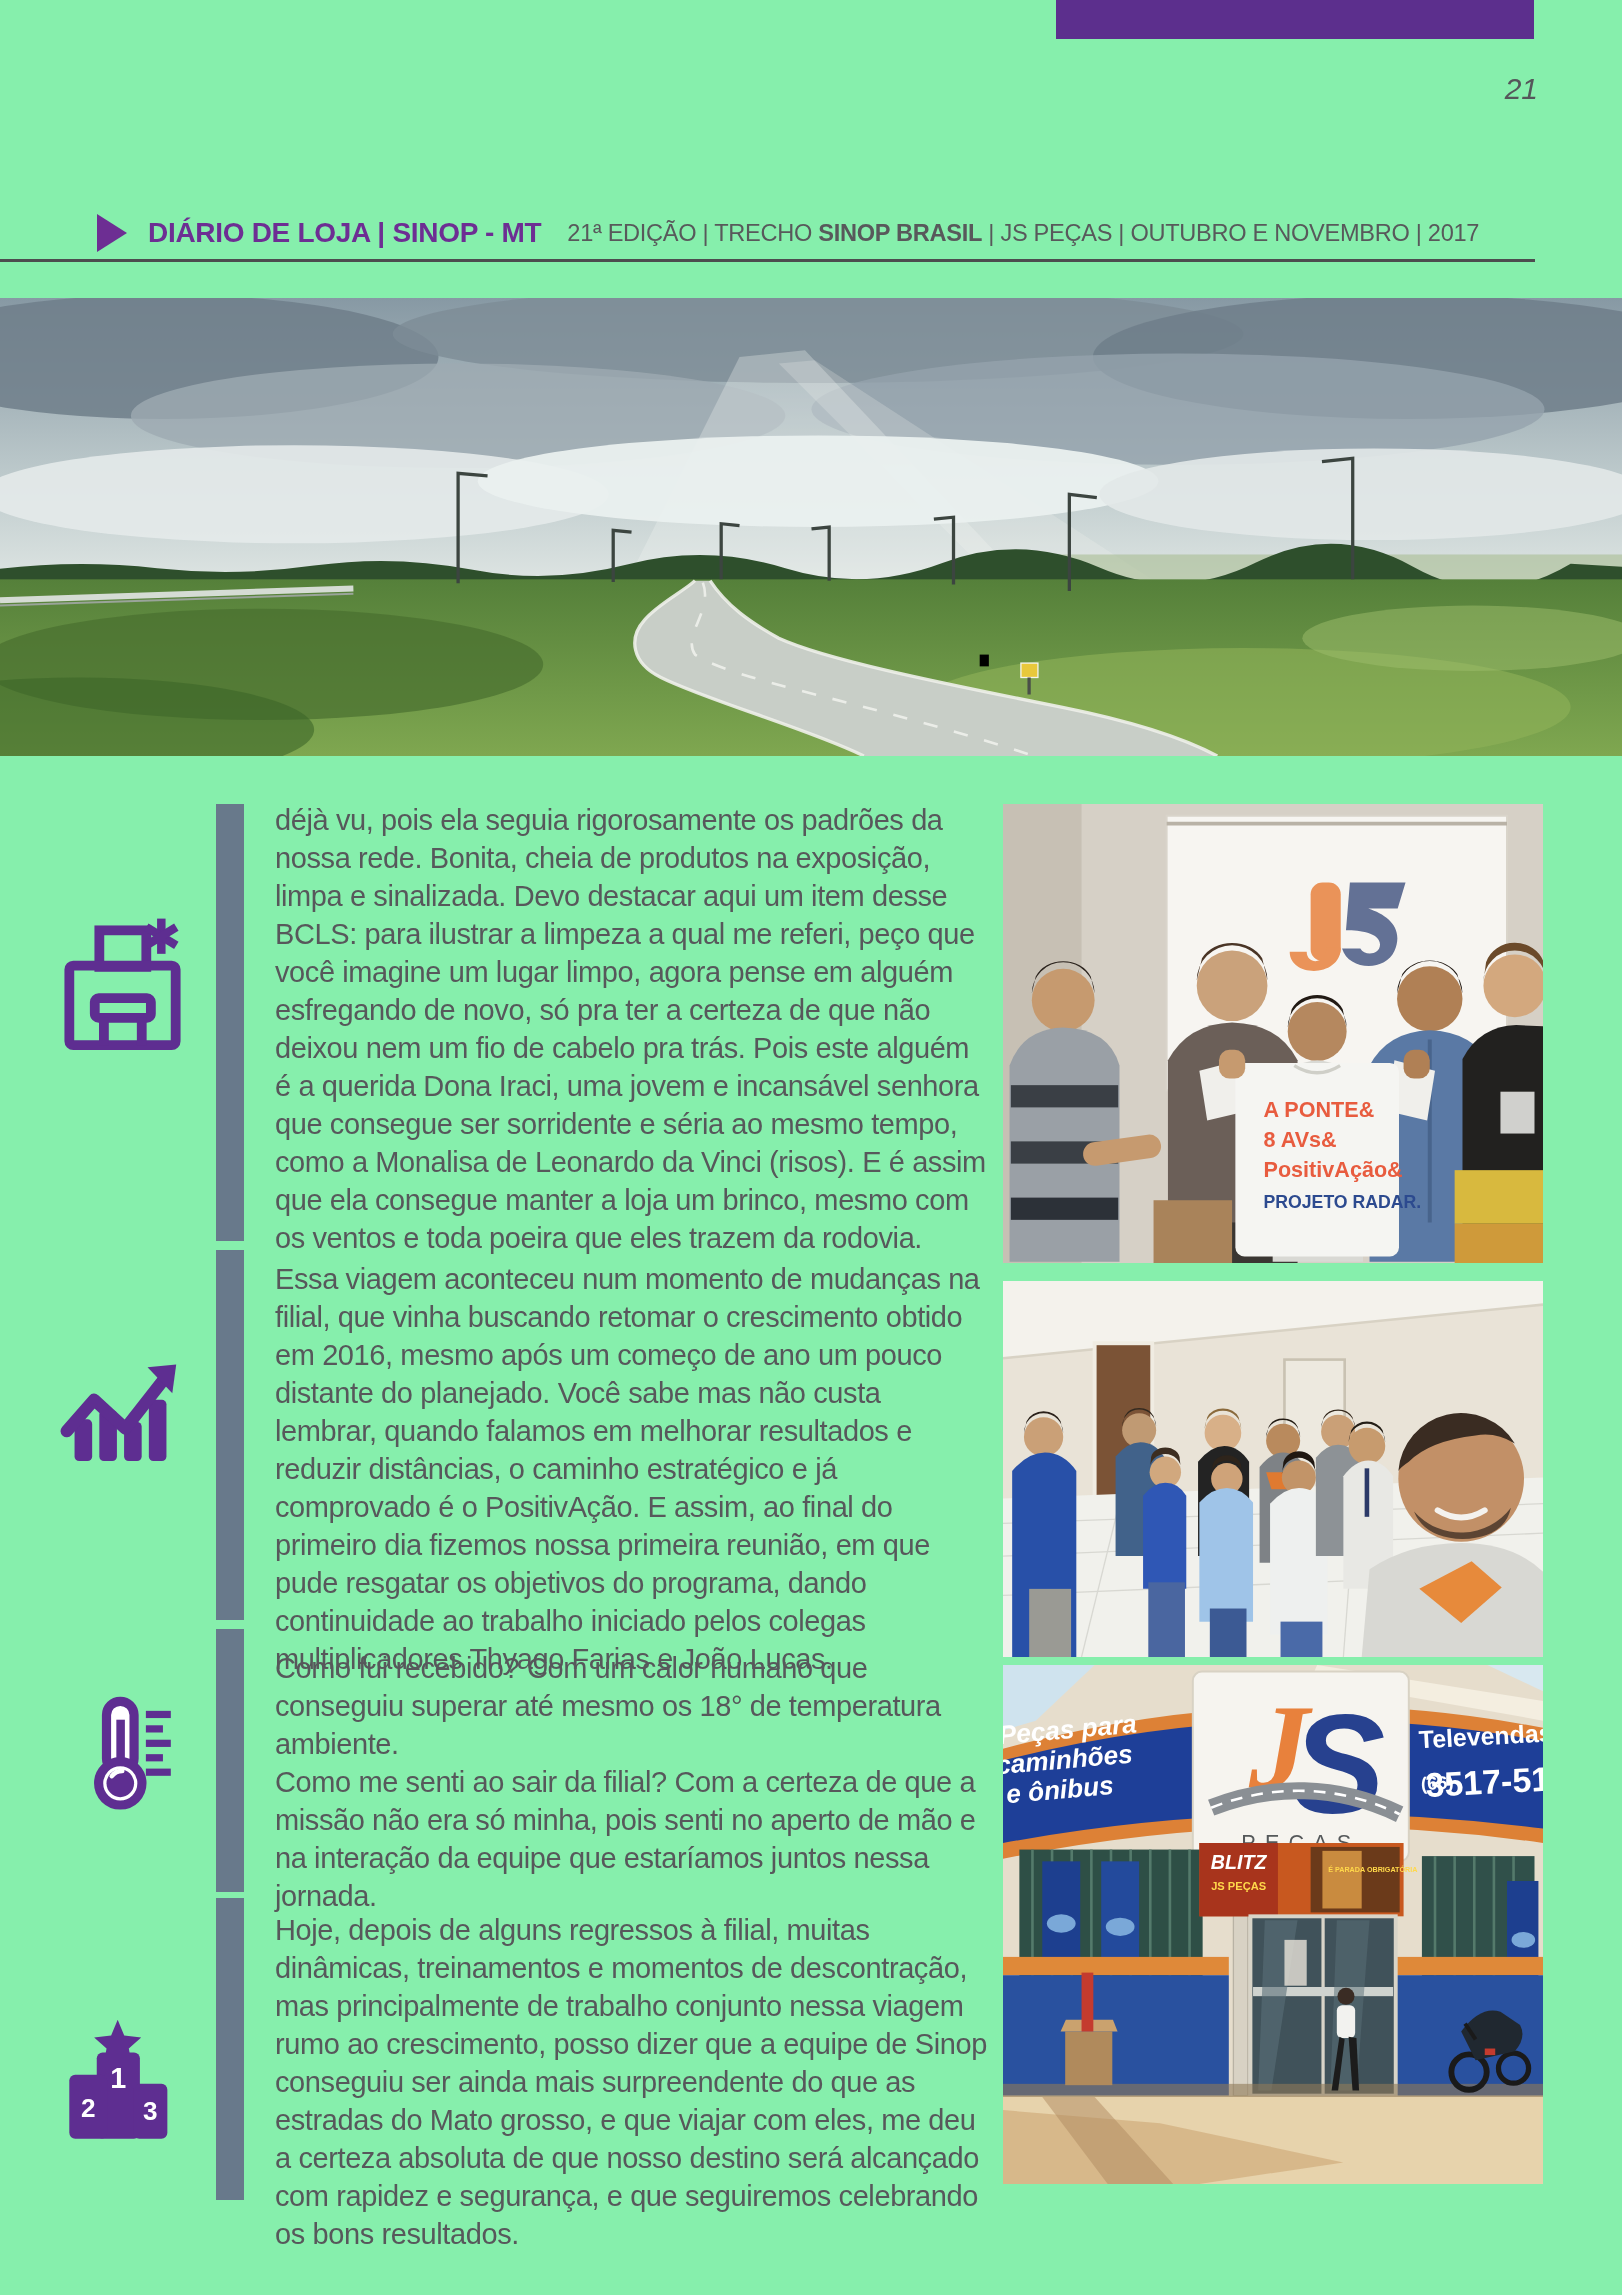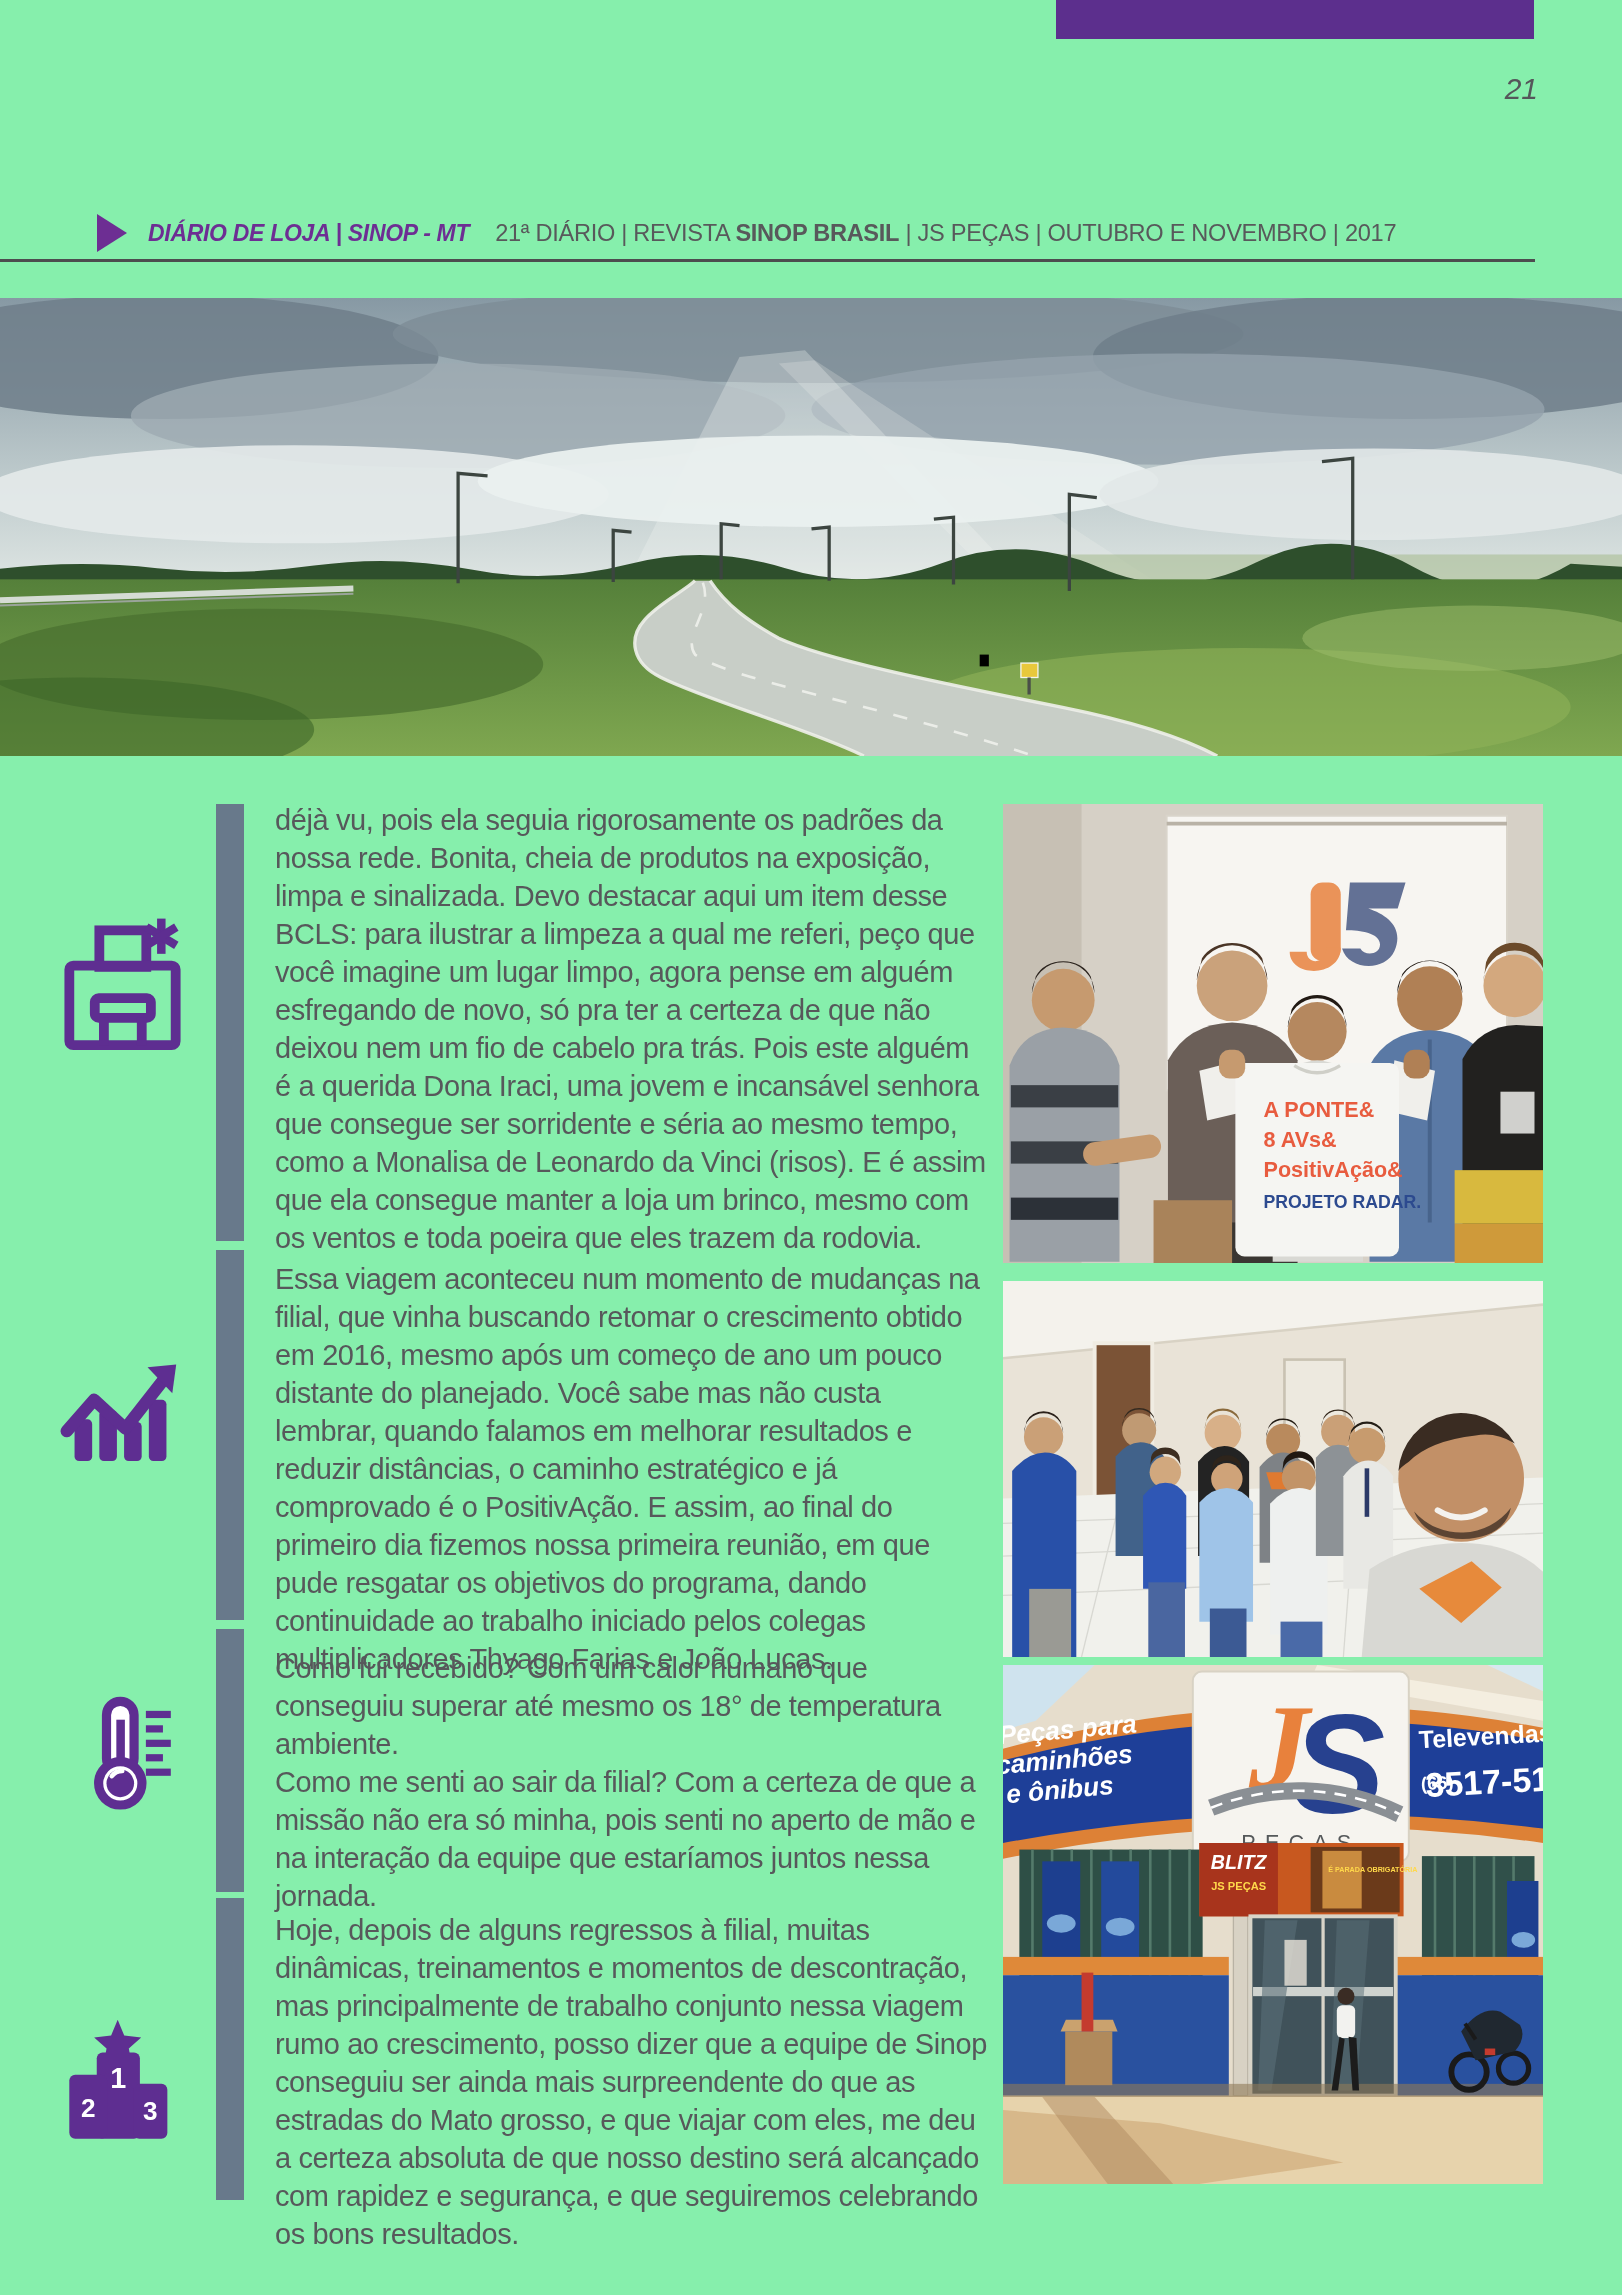--- a/index.html
+++ b/index.html
@@ -2,21 +2,21 @@
 <html style="font-size:10.5px"><head>
 <meta charset="utf-8">
 <style>
   html,body{margin:0;padding:0;background:#ffffff;}
   #page{position:relative;width:1623px;height:2295px;background:#86efac;overflow:hidden;
         font-family:"Liberation Sans",sans-serif;}
   .topbar{position:absolute;left:1056px;top:0;width:478px;height:39px;background:#5c2f8d;}
   .pagenum{position:absolute;top:72px;right:85px;font-size:30px;font-style:italic;color:#55565a;}
   .header{position:absolute;left:97px;top:212px;height:42px;display:flex;align-items:center;white-space:pre;}
   .harrow{width:30px;height:38px;margin-right:21px;flex:0 0 auto;}
-  .htitle{color:#6d2e93;font-weight:bold;font-style:italic;font-size:23px;letter-spacing:-0.3px;text-align:center;}
+  .htitle{color:#6d2e93;font-weight:bold;font-size:28px;letter-spacing:-0.3px;text-align:center;}
   .hinfo{color:#58595b;font-size:23.6px;margin-left:26px;letter-spacing:-0.3px;}
   .hinfo b{font-weight:bold;}
   .rule{position:absolute;left:0;top:259px;width:1535px;height:2.6px;background:#4d4d4f;}
   .panorama{position:absolute;left:0;top:298px;width:1623px;height:458px;}
   .bar{position:absolute;left:216px;width:27.5px;background:#68798b;}
   #bar1{top:804px;height:437px;}
   #bar2{top:1250px;height:370px;}
   #bar3{top:1629px;height:263px;}
   #bar4{top:1898px;height:302px;}
   .para{position:absolute;left:275px;width:713px;font-size:29px;line-height:38px;
@@ -41,21 +41,21 @@
 <div id="page">
 
   <div class="topbar"></div>
   <div class="pagenum">21</div>
 
   <div class="header">
     <svg class="harrow" viewBox="0 0 46 58">
       <polygon points="0,0 46,29 0,58" fill="#6d2e93"></polygon>
     </svg>
     <span class="htitle">DIÁRIO DE LOJA | SINOP - MT</span>
-    <span class="hinfo"><span>21ª DIÁRIO | REVISTA </span><b>SINOP BRASIL</b><span> | JS PEÇAS | OUTUBRO E NOVEMBRO | 2017</span></span>
+    <span class="hinfo"><span>21ª EDIÇÃO | TRECHO </span><b>SINOP BRASIL</b><span> | JS PEÇAS | OUTUBRO E NOVEMBRO | 2017</span></span>
   </div>
   <div class="rule"></div>
 
   <svg class="panorama" viewBox="0 0 2480 700" preserveAspectRatio="none">
     <defs>
       <linearGradient id="sky" x1="0" y1="0" x2="0" y2="1">
         <stop offset="0" stop-color="#8799a4"></stop>
           <stop offset="0.7" stop-color="#c3cfd0"></stop>
           <stop offset="1" stop-color="#dde4e2"></stop>
       </linearGradient>

